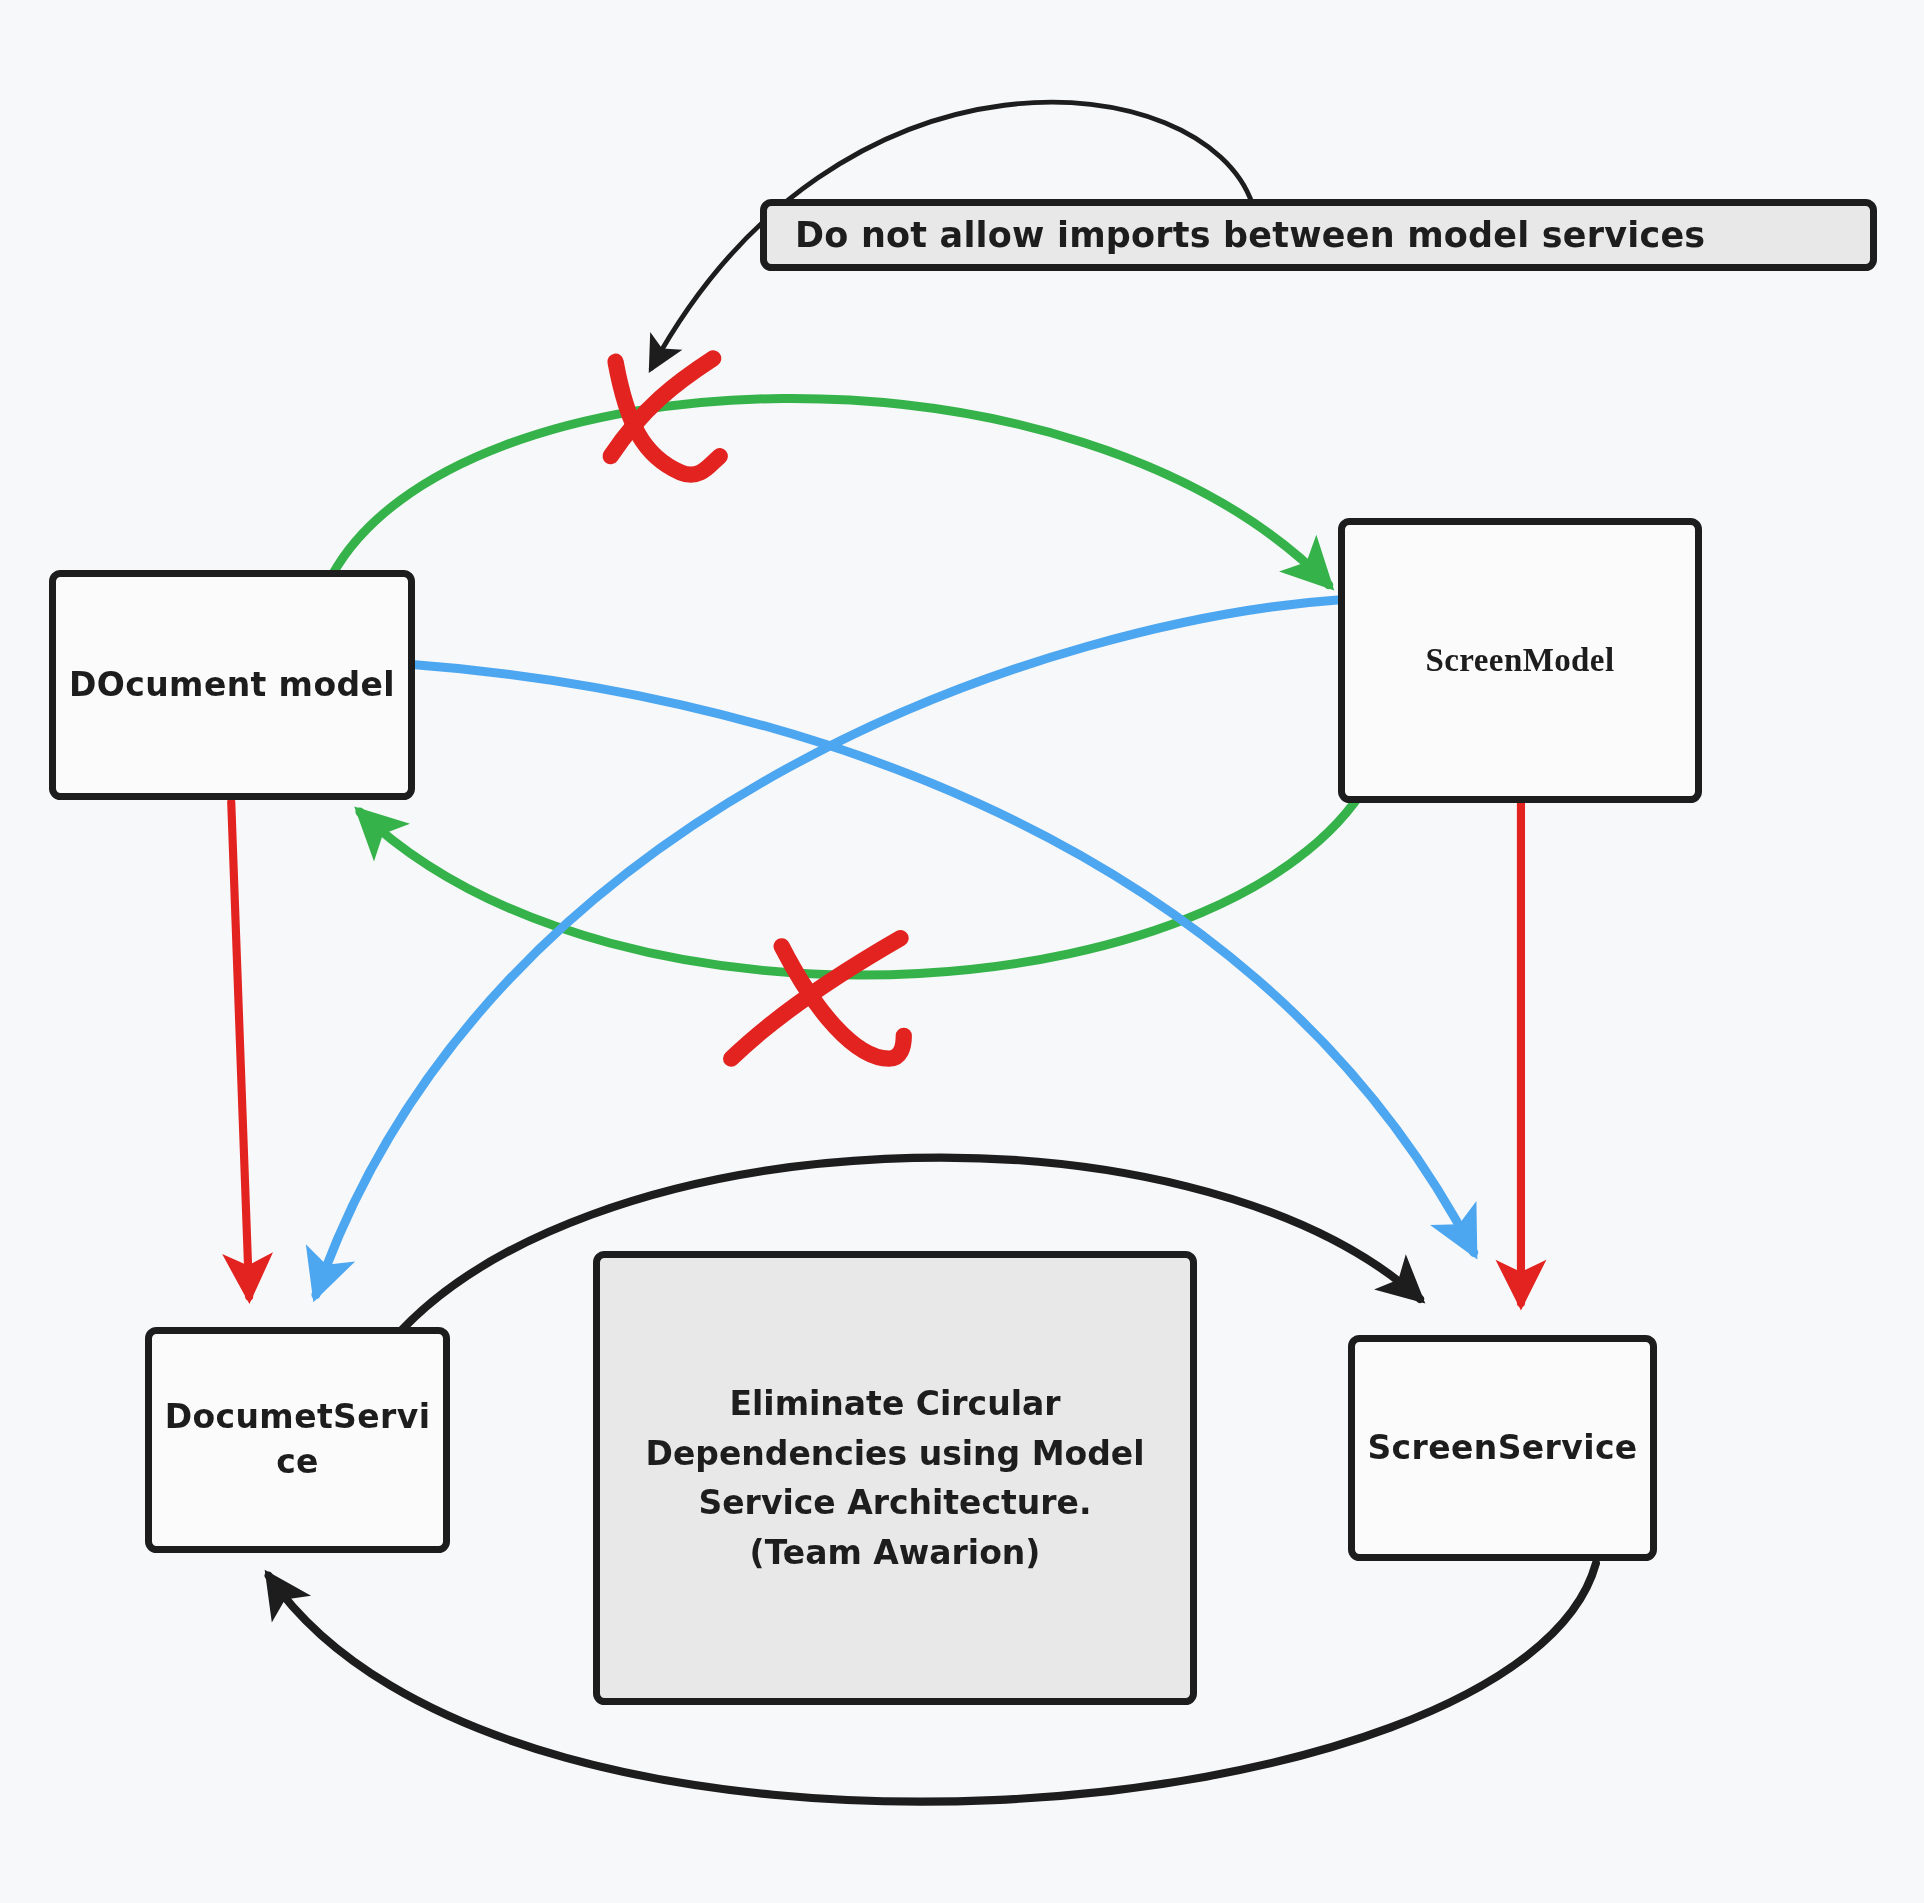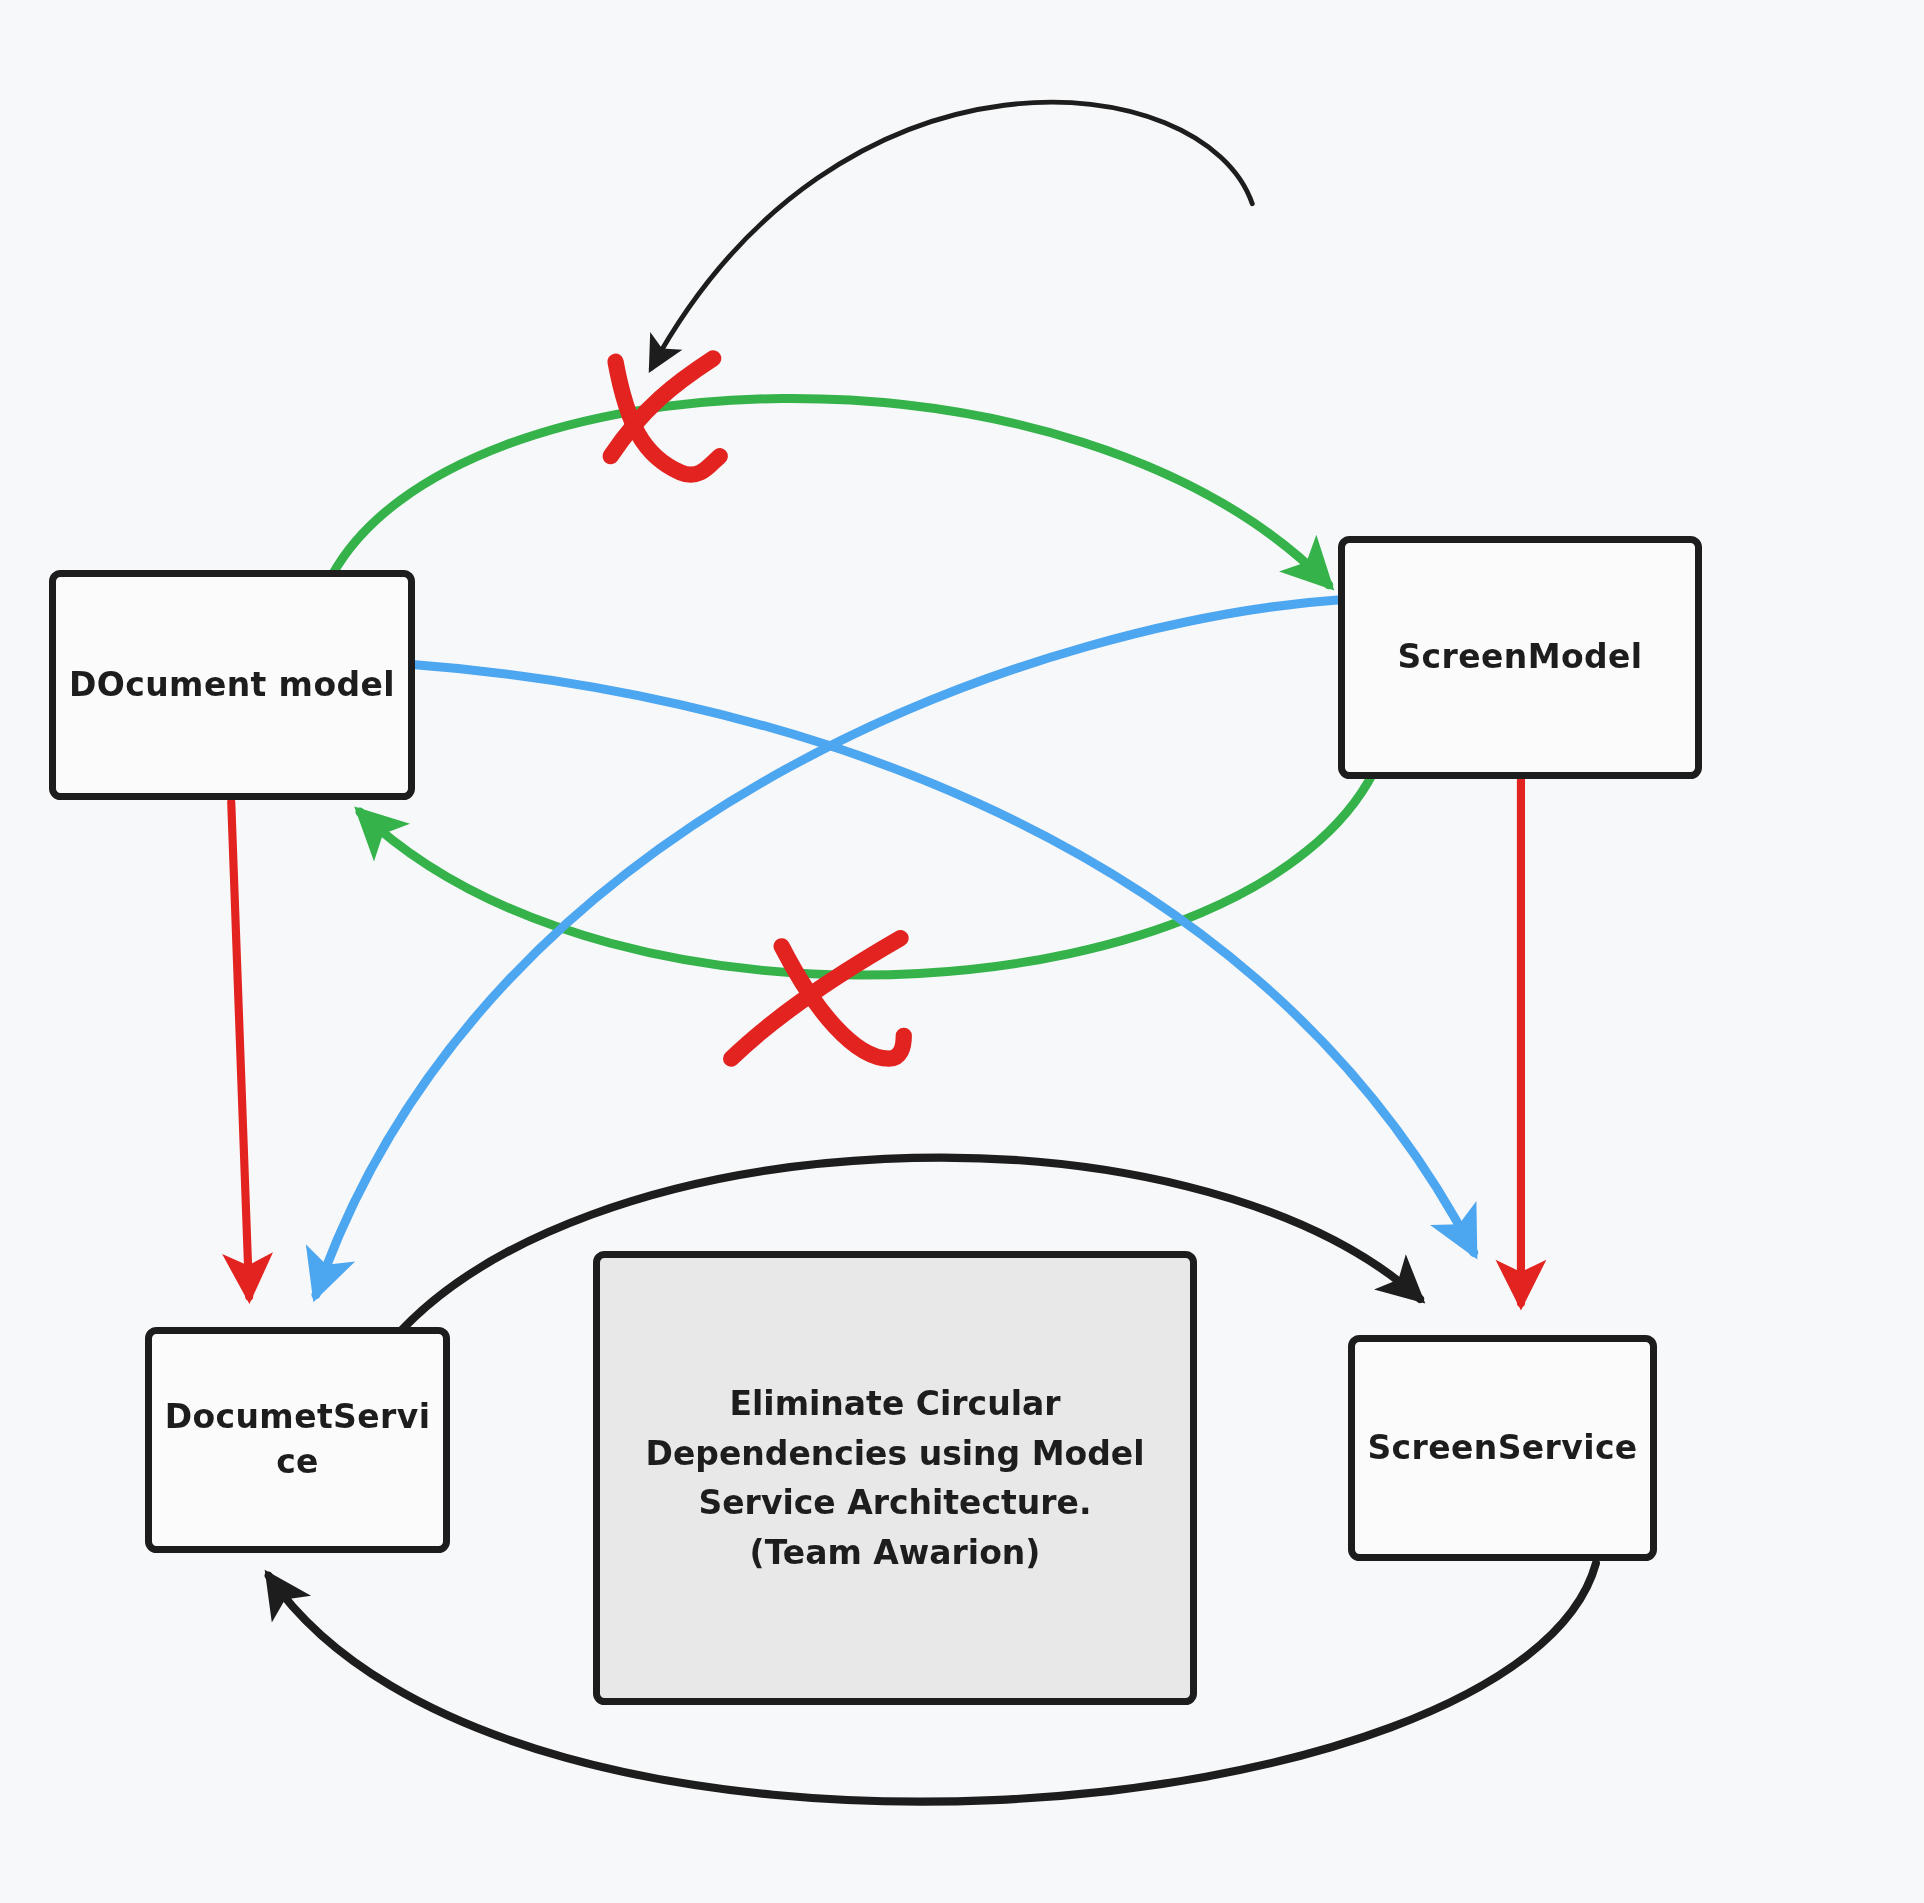--- a/index.html
+++ b/index.html
@@ -78,23 +78,24 @@
   }
   #node-document-model {
     left: 49px;
     top: 570px;
     width: 366px;
     height: 230px;
     text-align: center;
   }
   #node-screen-model {
     left: 1338px;
-    top: 536px;
+    top: 518px;
     width: 364px;
-    height: 243px;
+    height: 285px;
+    font-family: Liberation Serif, serif;
   }
   #node-document-service {
     left: 145px;
     top: 1327px;
     width: 305px;
     height: 226px;
     justify-content: flex-end;
   }
   #node-screen-service {
     left: 1348px;
@@ -167,20 +168,23 @@
   </div>
 
   <div class="node" id="node-document-service">
     <span class="node-label">DocumetService</span>
   </div>
 
   <div class="node" id="node-screen-service">
     <span class="node-label">ScreenService</span>
   </div>
 
+  <div class="note" id="banner-note">
+    <span>Do not allow imports between model services</span>
+  </div>
 
   <div class="note" id="center-note">
     <span class="note-lines">Eliminate Circular
 Dependencies using Model
 Service Architecture.
 (Team Awarion)</span>
   </div>
 
 </div>
 

